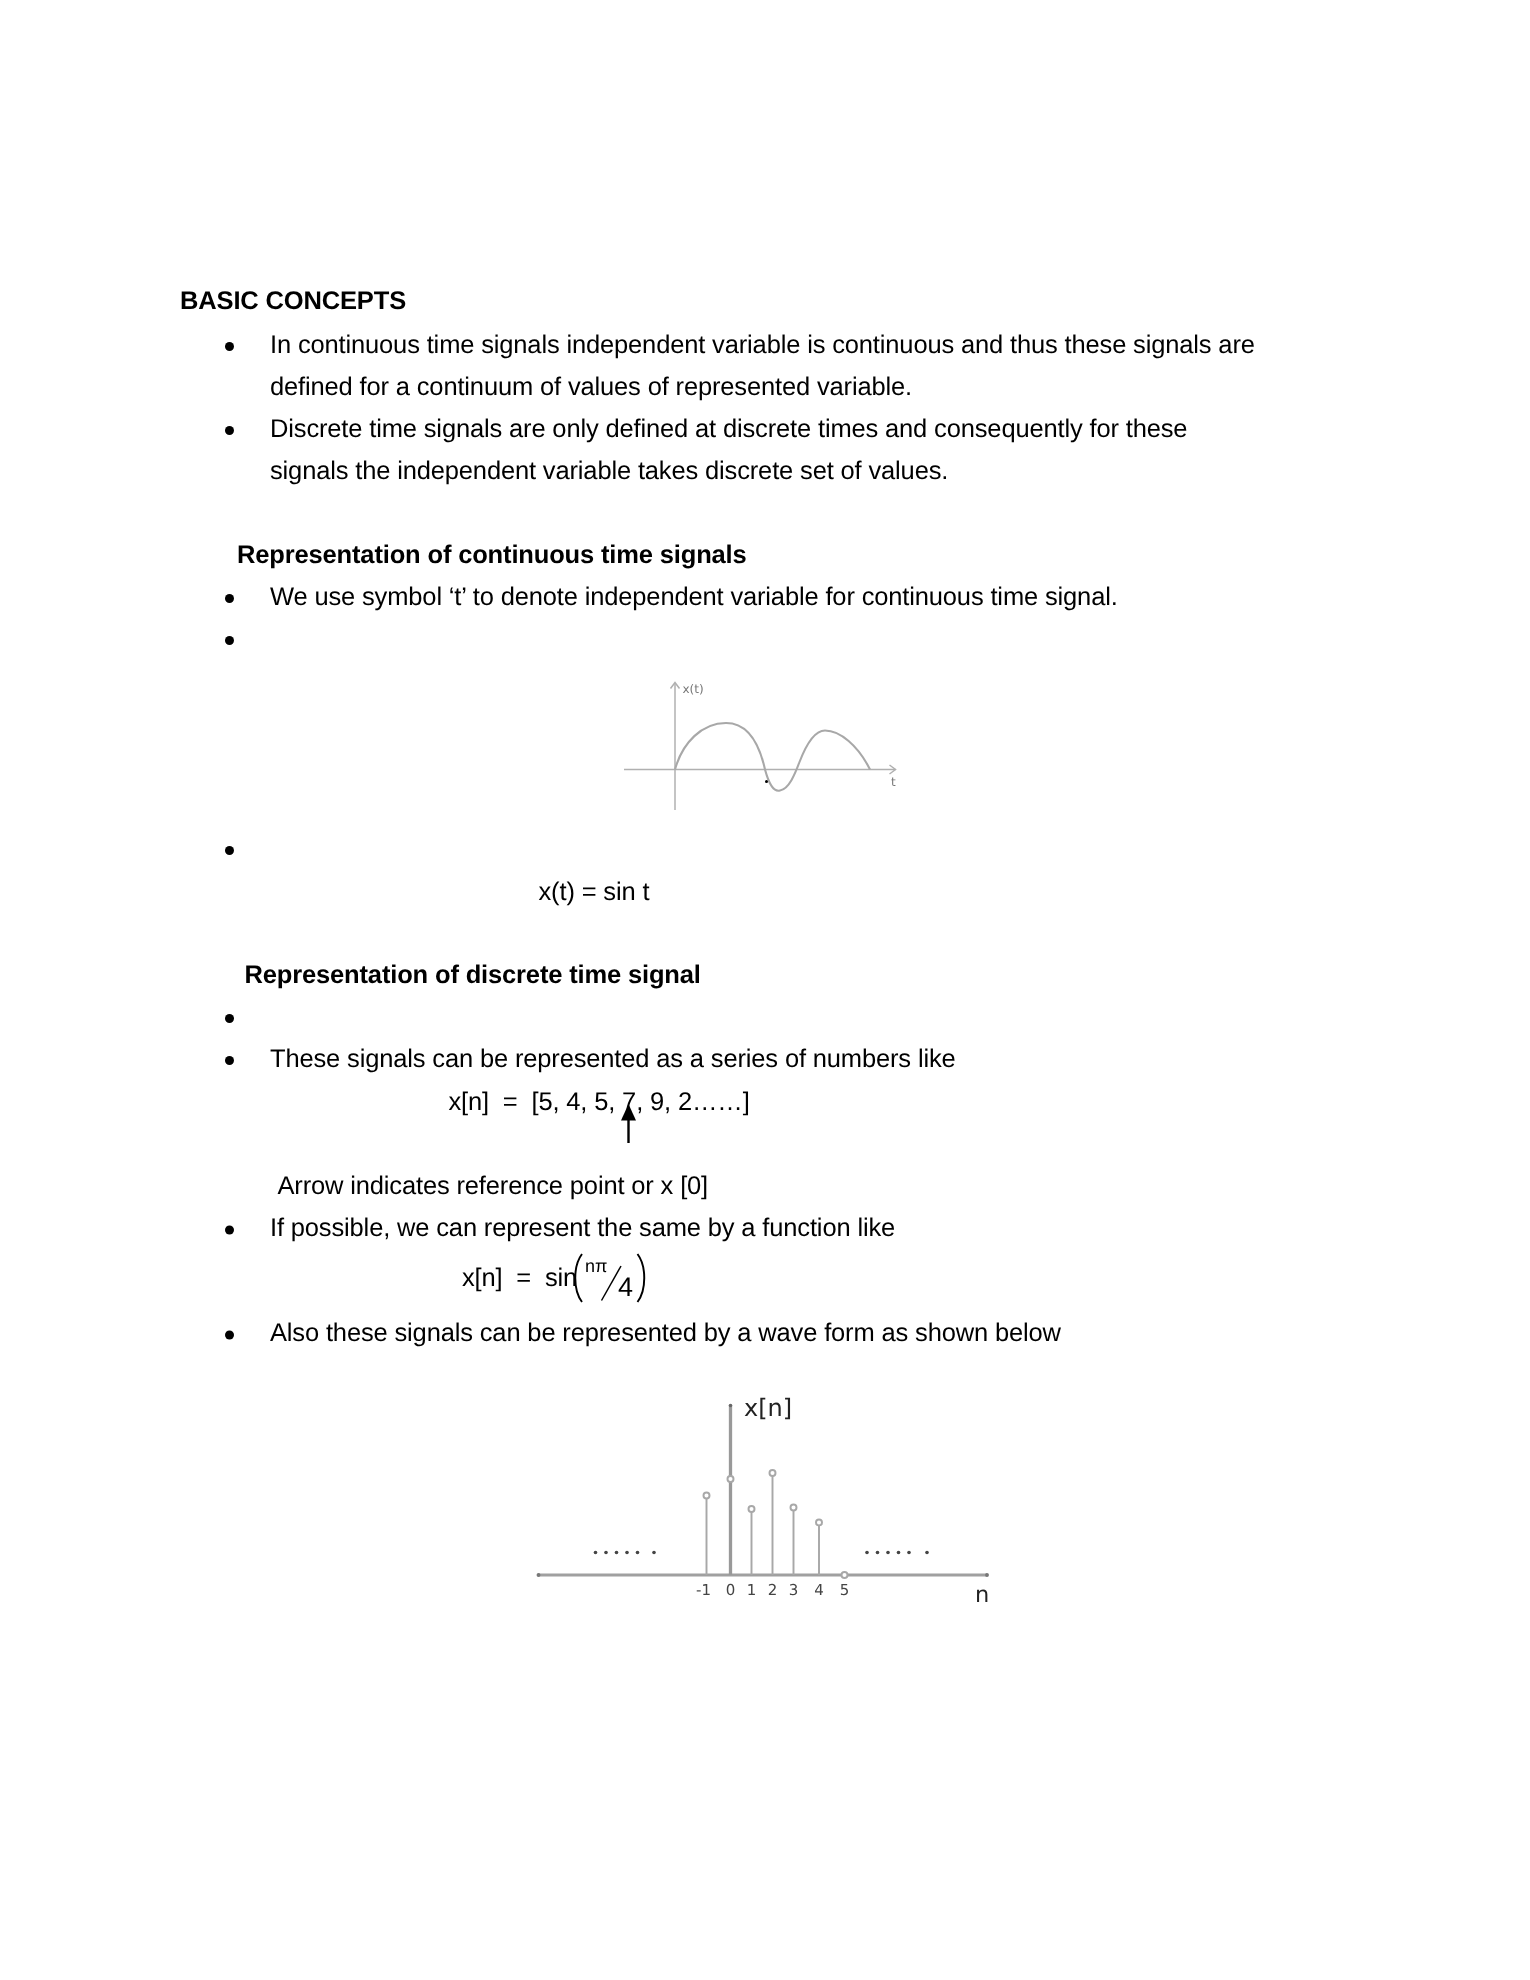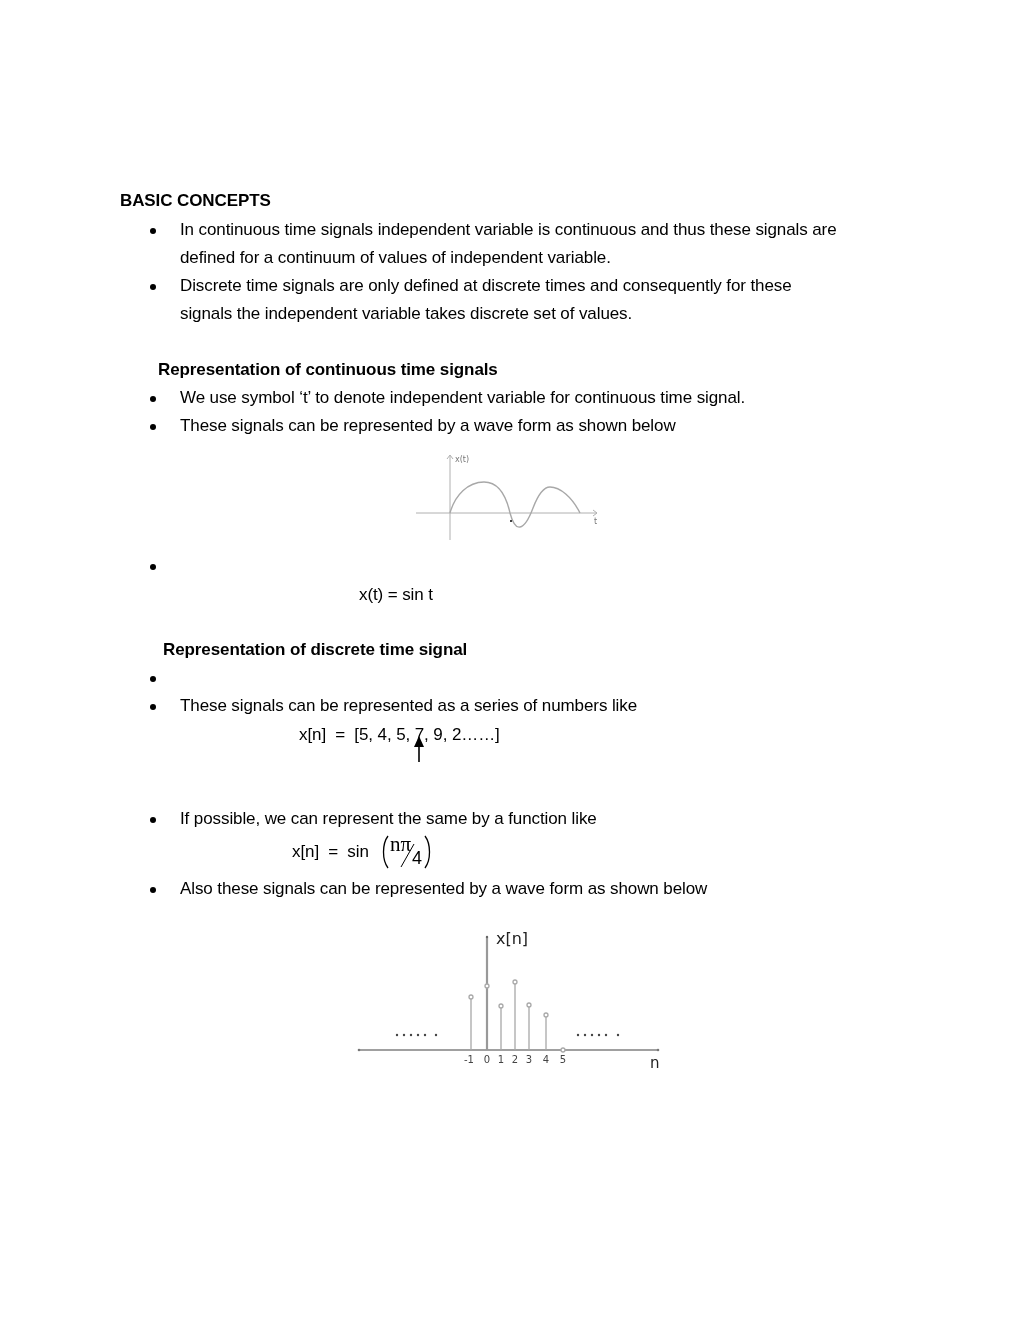--- a/index.html
+++ b/index.html
@@ -16,33 +16,32 @@
 </style>
 </head>
 <body>
 
 <div class="page">
 
   <div class="txt heading" style="left:120px; top:191px;">BASIC CONCEPTS</div>
 
   <div class="bullet" style="left:150px; top:228px;"></div>
   <div class="txt" style="left:180px; top:220px;">In continuous time signals independent variable is continuous and thus these signals are</div>
-  <div class="txt" style="left:180px; top:248px;">defined for a continuum of values of independent variable.</div>
+  <div class="txt" style="left:180px; top:248px;">defined for a continuum of values of represented variable.</div>
 
   <div class="bullet" style="left:150px; top:284px;"></div>
   <div class="txt" style="left:180px; top:276px;">Discrete time signals are only defined at discrete times and consequently for these</div>
   <div class="txt" style="left:180px; top:304px;">signals the independent variable takes discrete set of values.</div>
 
   <div class="txt heading" style="left:120px; top:360px;margin-left:38px;">Representation of continuous time signals</div>
 
   <div class="bullet" style="left:150px; top:396px;"></div>
   <div class="txt" style="left:180px; top:388px;">We use symbol ‘t’ to denote independent variable for continuous time signal.</div>
 
   <div class="bullet" style="left:150px; top:424px;"></div>
-  <div class="txt" style="left:180px; top:416px;">These signals can be represented by a wave form as shown below</div>
 
   <svg class="fig" style="left:410px; top:448px;" width="200" height="100" viewBox="410 448 200 100">
 
     <line x1="450" y1="540" x2="450" y2="456" stroke="#b0b0b0" stroke-width="1"></line>
     <polyline points="447,459 450,455 453,459" fill="none" stroke="#b0b0b0" stroke-width="1"></polyline>
     <line x1="416" y1="513" x2="597" y2="513" stroke="#b0b0b0" stroke-width="1"></line>
     <polyline points="593,510 597,513 593,516" fill="none" stroke="#b0b0b0" stroke-width="1"></polyline>
     <text x="455" y="462" font-size="8" fill="#777" font-family="DejaVu Sans, sans-serif">x(t)</text>
     <text x="594" y="524" font-size="8" fill="#777" font-family="DejaVu Sans, sans-serif">t</text>
 
@@ -60,32 +59,33 @@
   <div class="bullet" style="left:150px; top:704px;"></div>
   <div class="txt" style="left:180px; top:696px;">These signals can be represented as a series of numbers like</div>
 
   <div class="txt" style="left:299px; top:725px; white-space:pre;">x[n]  =  [5, 4, 5, 7, 9, 2……]</div>
 
   <svg class="fig" style="left:410px; top:735px;" width="20" height="30" viewBox="0 0 20 30">
     <line x1="9" y1="10" x2="9" y2="27" stroke="#000" stroke-width="1.6"></line>
     <polygon points="9,1 4,12 14,12" fill="#000"></polygon>
   </svg>
 
+  <div class="txt" style="left:185px; top:781px;">Arrow indicates reference point or x [0]</div>
 
   <div class="bullet" style="left:150px; top:817px;"></div>
   <div class="txt" style="left:180px; top:809px;">If possible, we can represent the same by a function like</div>
 
-  <div class="txt" style="left:292px; top:842px; white-space:pre;">x[n]  =  sin</div>
+  <div class="txt" style="left:308px; top:842px; white-space:pre;">x[n]  =  sin</div>
   <div class="fig" style="left:381px; top:834px; width:52px; height:36px;">
     <svg width="52" height="36" viewBox="0 0 52 36" style="position:absolute;left:0;top:0;">
       <path d="M7,2 C1,10 1,26 7,34" fill="none" stroke="#000" stroke-width="1.3"></path>
       <path d="M44,2 C50,10 50,26 44,34" fill="none" stroke="#000" stroke-width="1.3"></path>
       <line x1="20" y1="33" x2="33" y2="10" stroke="#000" stroke-width="1"></line>
     </svg>
-    <span style="position:absolute; left:9px; top:2px; font-size:21px; line-height:16px;font-family:Liberation Serif, serif;">nπ</span>
+    <span style="position:absolute; left:9px; top:2px; font-size:12px; line-height:16px;">nπ</span>
     <span style="position:absolute; left:31px; top:15px; font-size:18px; line-height:18px;">4</span>
   </div>
 
   <div class="bullet" style="left:150px; top:887px;"></div>
   <div class="txt" style="left:180px; top:879px;">Also these signals can be represented by a wave form as shown below</div>
 
   <svg class="fig" style="left:350px; top:920px;" width="320" height="160" viewBox="350 920 320 160">
 
     <line x1="359" y1="1050" x2="658" y2="1050" stroke="#a0a0a0" stroke-width="2"></line>
     <circle cx="359" cy="1050" r="1.3" fill="#777"></circle>

